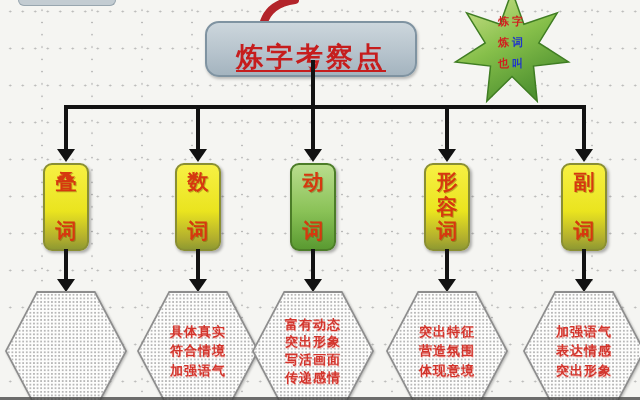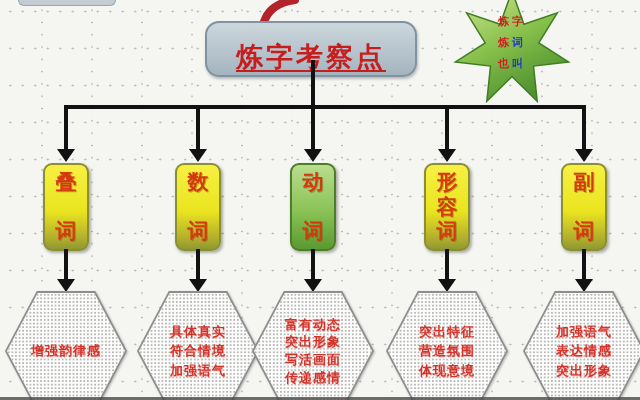--- a/index.html
+++ b/index.html
@@ -126,21 +126,20 @@
     <div class="line drop1"></div>
     <div class="arrowhead arrow1"></div>
     <div class="pos-box">
       <div class="box-label"><span>叠</span><span>词</span></div>
     </div>
     <div class="line drop2"></div>
     <div class="arrowhead arrow2"></div>
     <div class="hex">
       <div class="hex-border"></div>
       <div class="hex-fill notes">
-          <div class="note-line">增强韵律感</div>
         </div>
     </div>
   </div>
 
   <div class="branch col2 yellow">
     <div class="line drop1"></div>
     <div class="arrowhead arrow1"></div>
     <div class="pos-box">
       <div class="box-label"><span>数</span><span>词</span></div>
     </div>

